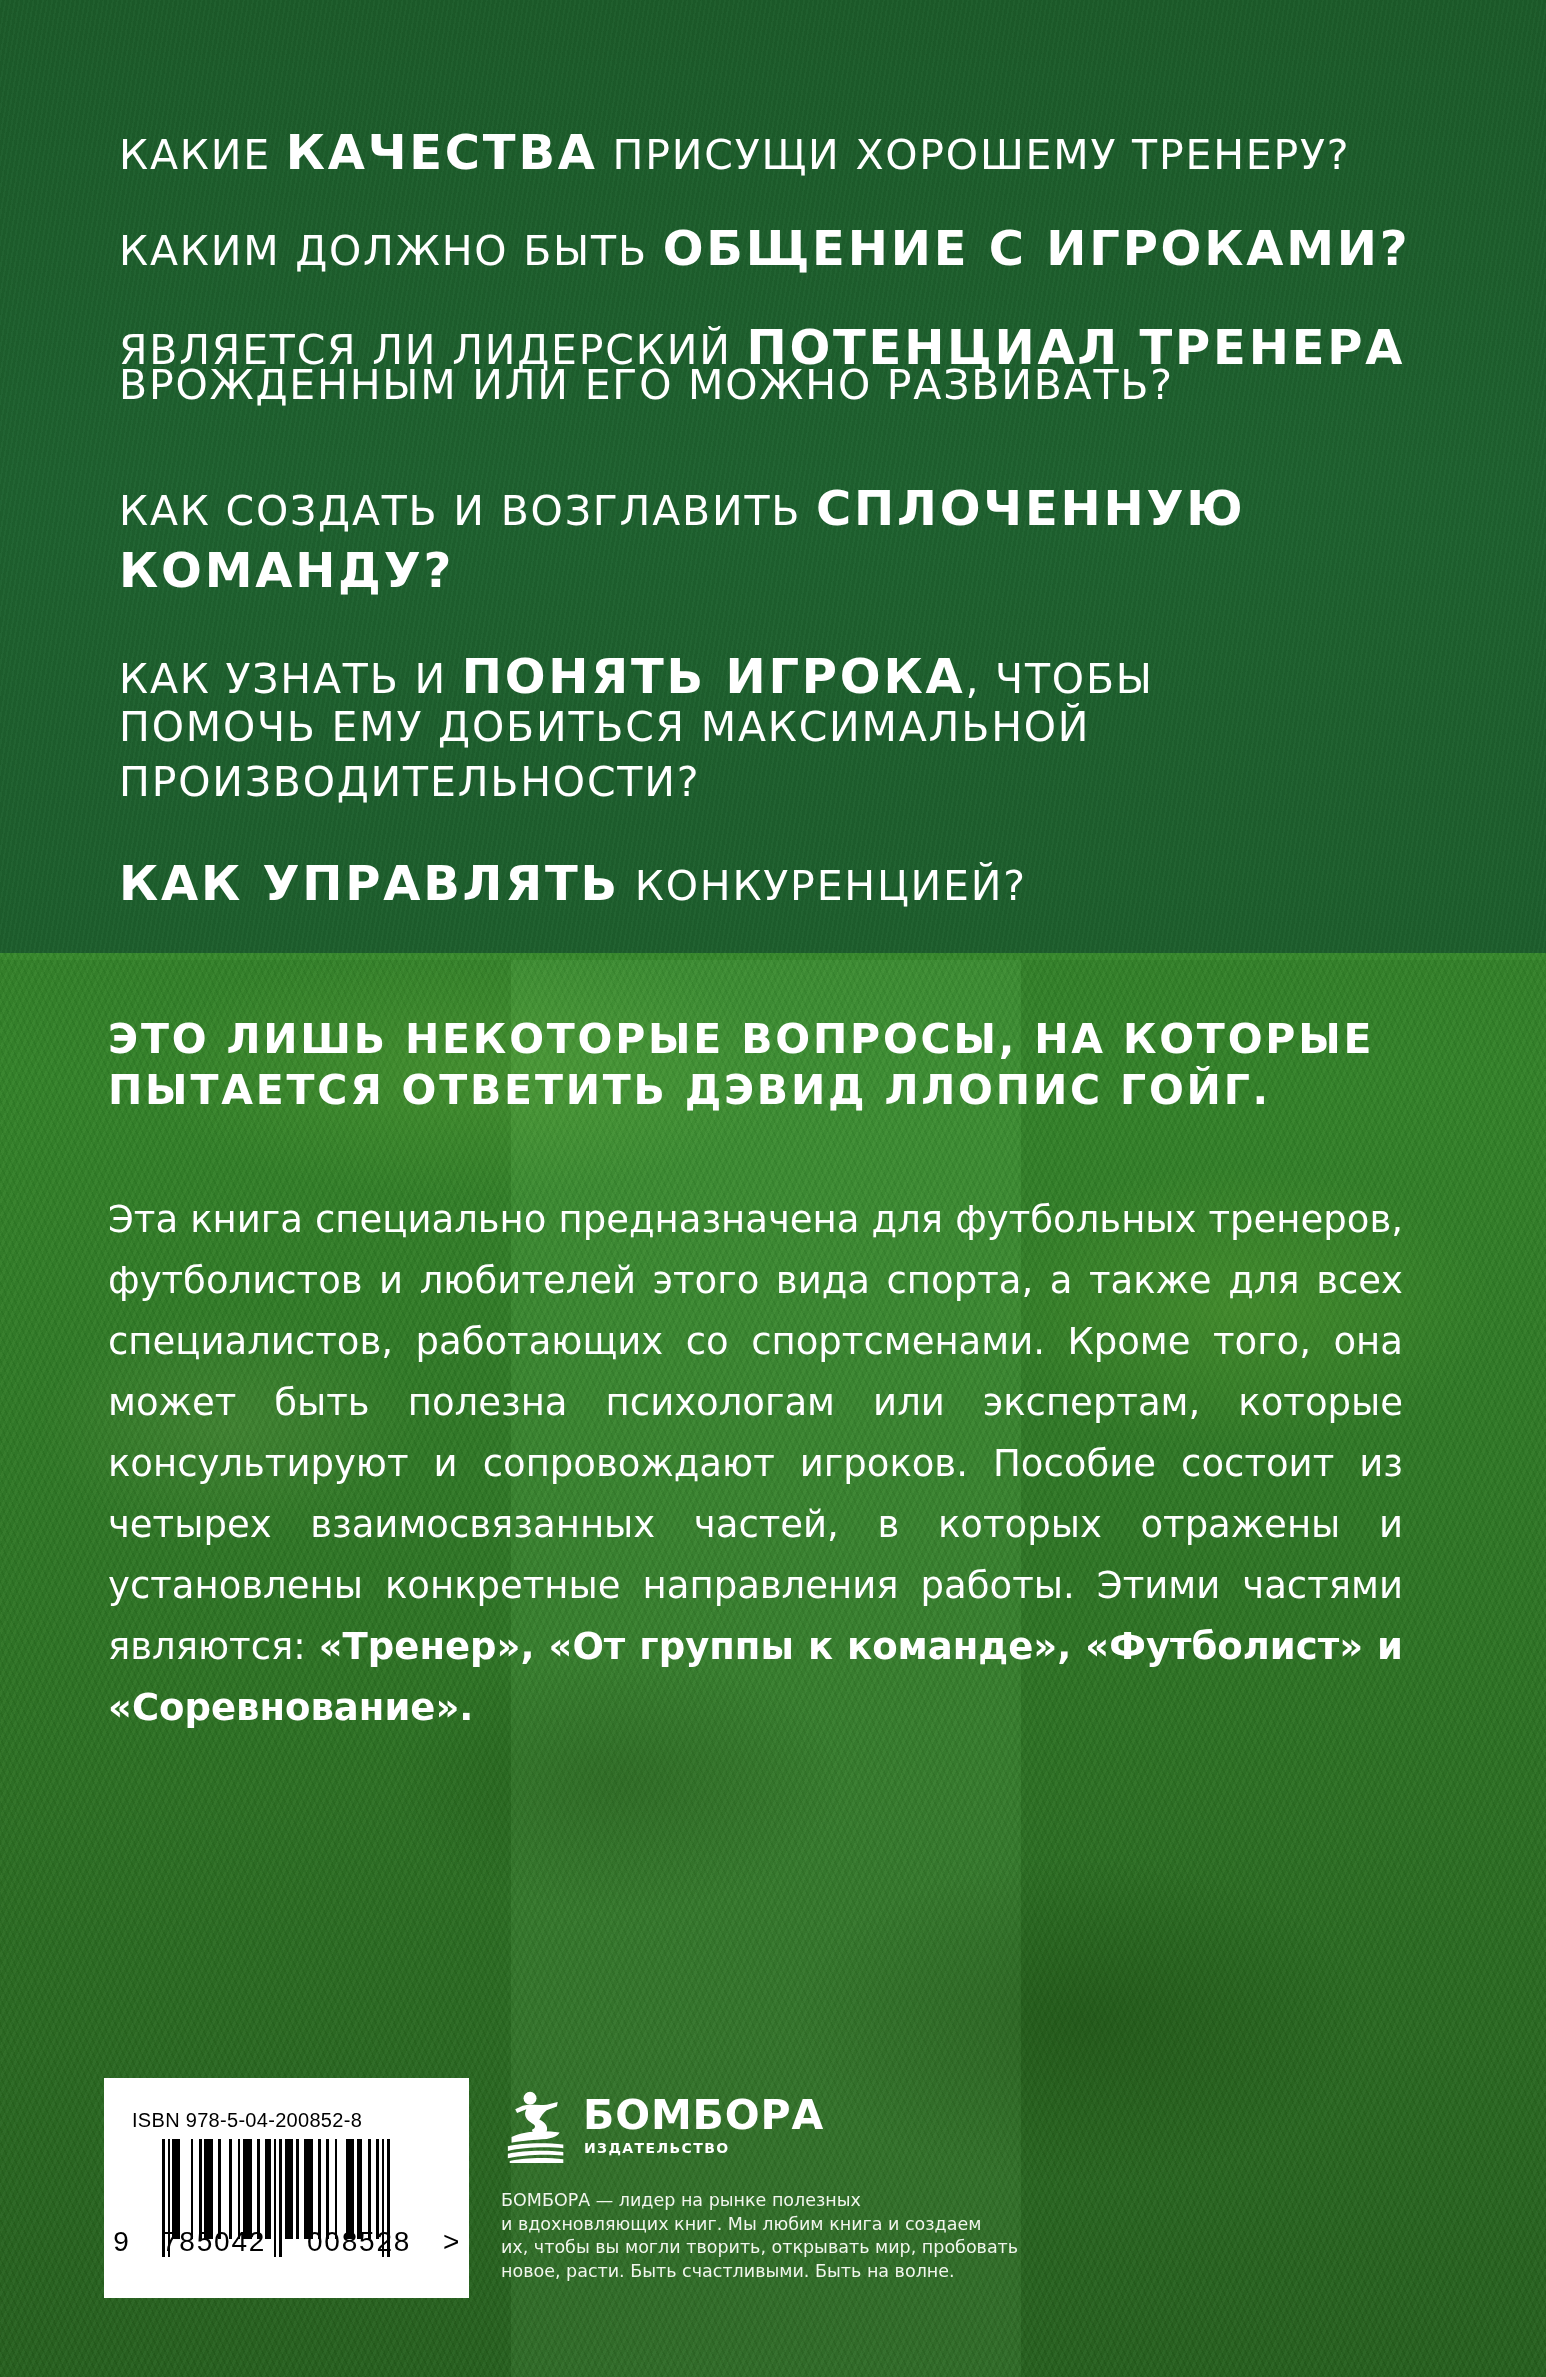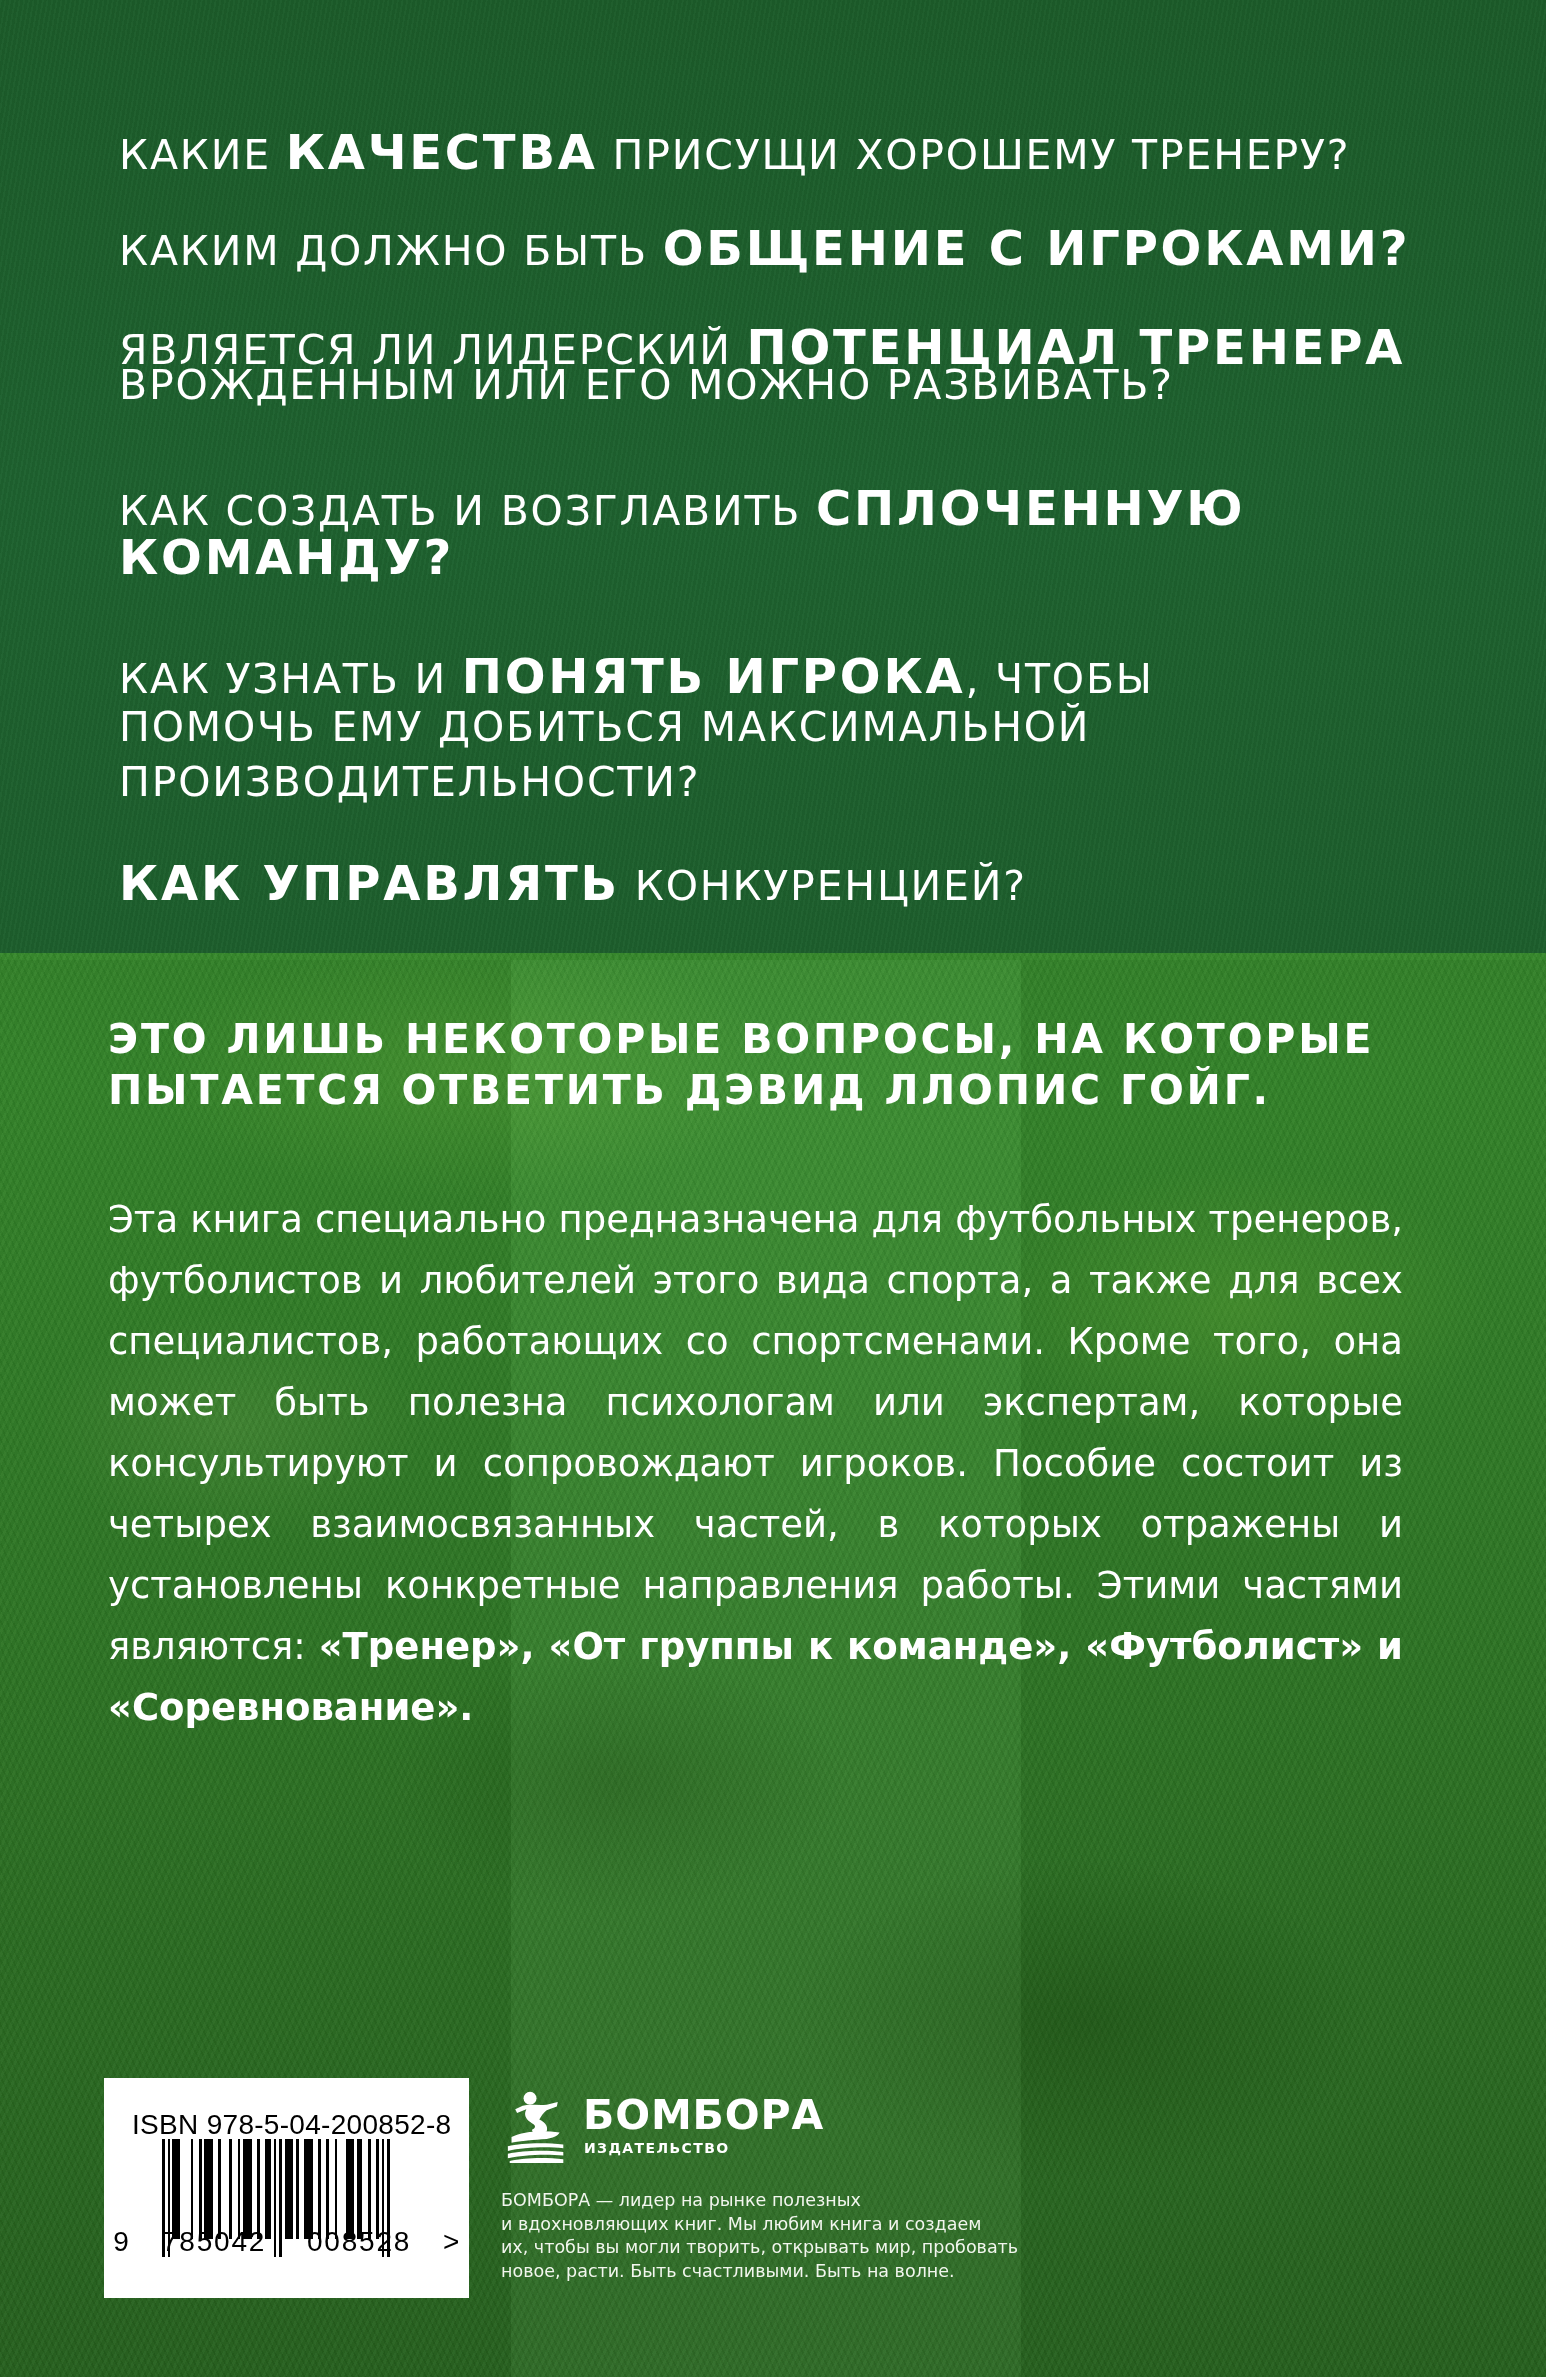--- a/index.html
+++ b/index.html
@@ -58,21 +58,21 @@
       hyphens: manual;
     }
     .body-text b { font-weight: bold; }
 
     .barcode-box {
       position: absolute; left: 104px; top: 2078px; width: 365px; height: 220px;
       background: #ffffff; color: #000;
     }
     .isbn-label {
       position: absolute; left: 28px; top: 31px; font-family: "Liberation Sans", sans-serif;
-      font-size: 28px; letter-spacing: 0.3px; color: #000; white-space: nowrap;
+      font-size: 20px; letter-spacing: 0.3px; color: #000; white-space: nowrap;
     }
     .bars {
       position: absolute; left: 58px; top: 61px; width: 277px; height: 118px;
       display: flex; align-items: flex-start;
     }
     .bars span { display: block; background: #000; height: 100px; }
     .bars span.g { height: 118px; }
     .bars span.s { background: transparent; }
     .ean {
       position: absolute; top: 148px; font-family: "Liberation Sans", sans-serif;
@@ -115,21 +115,21 @@
   </p>
   <p class="q" style="top:308px;">
     <span class="reg">Является ли лидерский </span><span class="bold">потенциал тренера</span>
   </p>
   <p class="q" style="top:350px;">
     <span class="reg">врожденным или его можно развивать?</span>
   </p>
   <p class="q" style="top:469px;">
     <span class="reg">Как создать и возглавить </span><span class="bold">сплоченную</span>
   </p>
-  <p class="q" style="top:518px;text-align:right;">
+  <p class="q" style="top:531px;text-align:right;">
     <span class="bold">команду?</span>
   </p>
   <p class="q" style="top:637px;">
     <span class="reg">Как узнать и </span><span class="bold">понять игрока</span><span class="reg">, чтобы</span>
   </p>
   <p class="q" style="top:692px;">
     <span class="reg">помочь ему добиться максимальной</span>
   </p>
   <p class="q" style="top:747px;">
     <span class="reg">производительности?</span>

